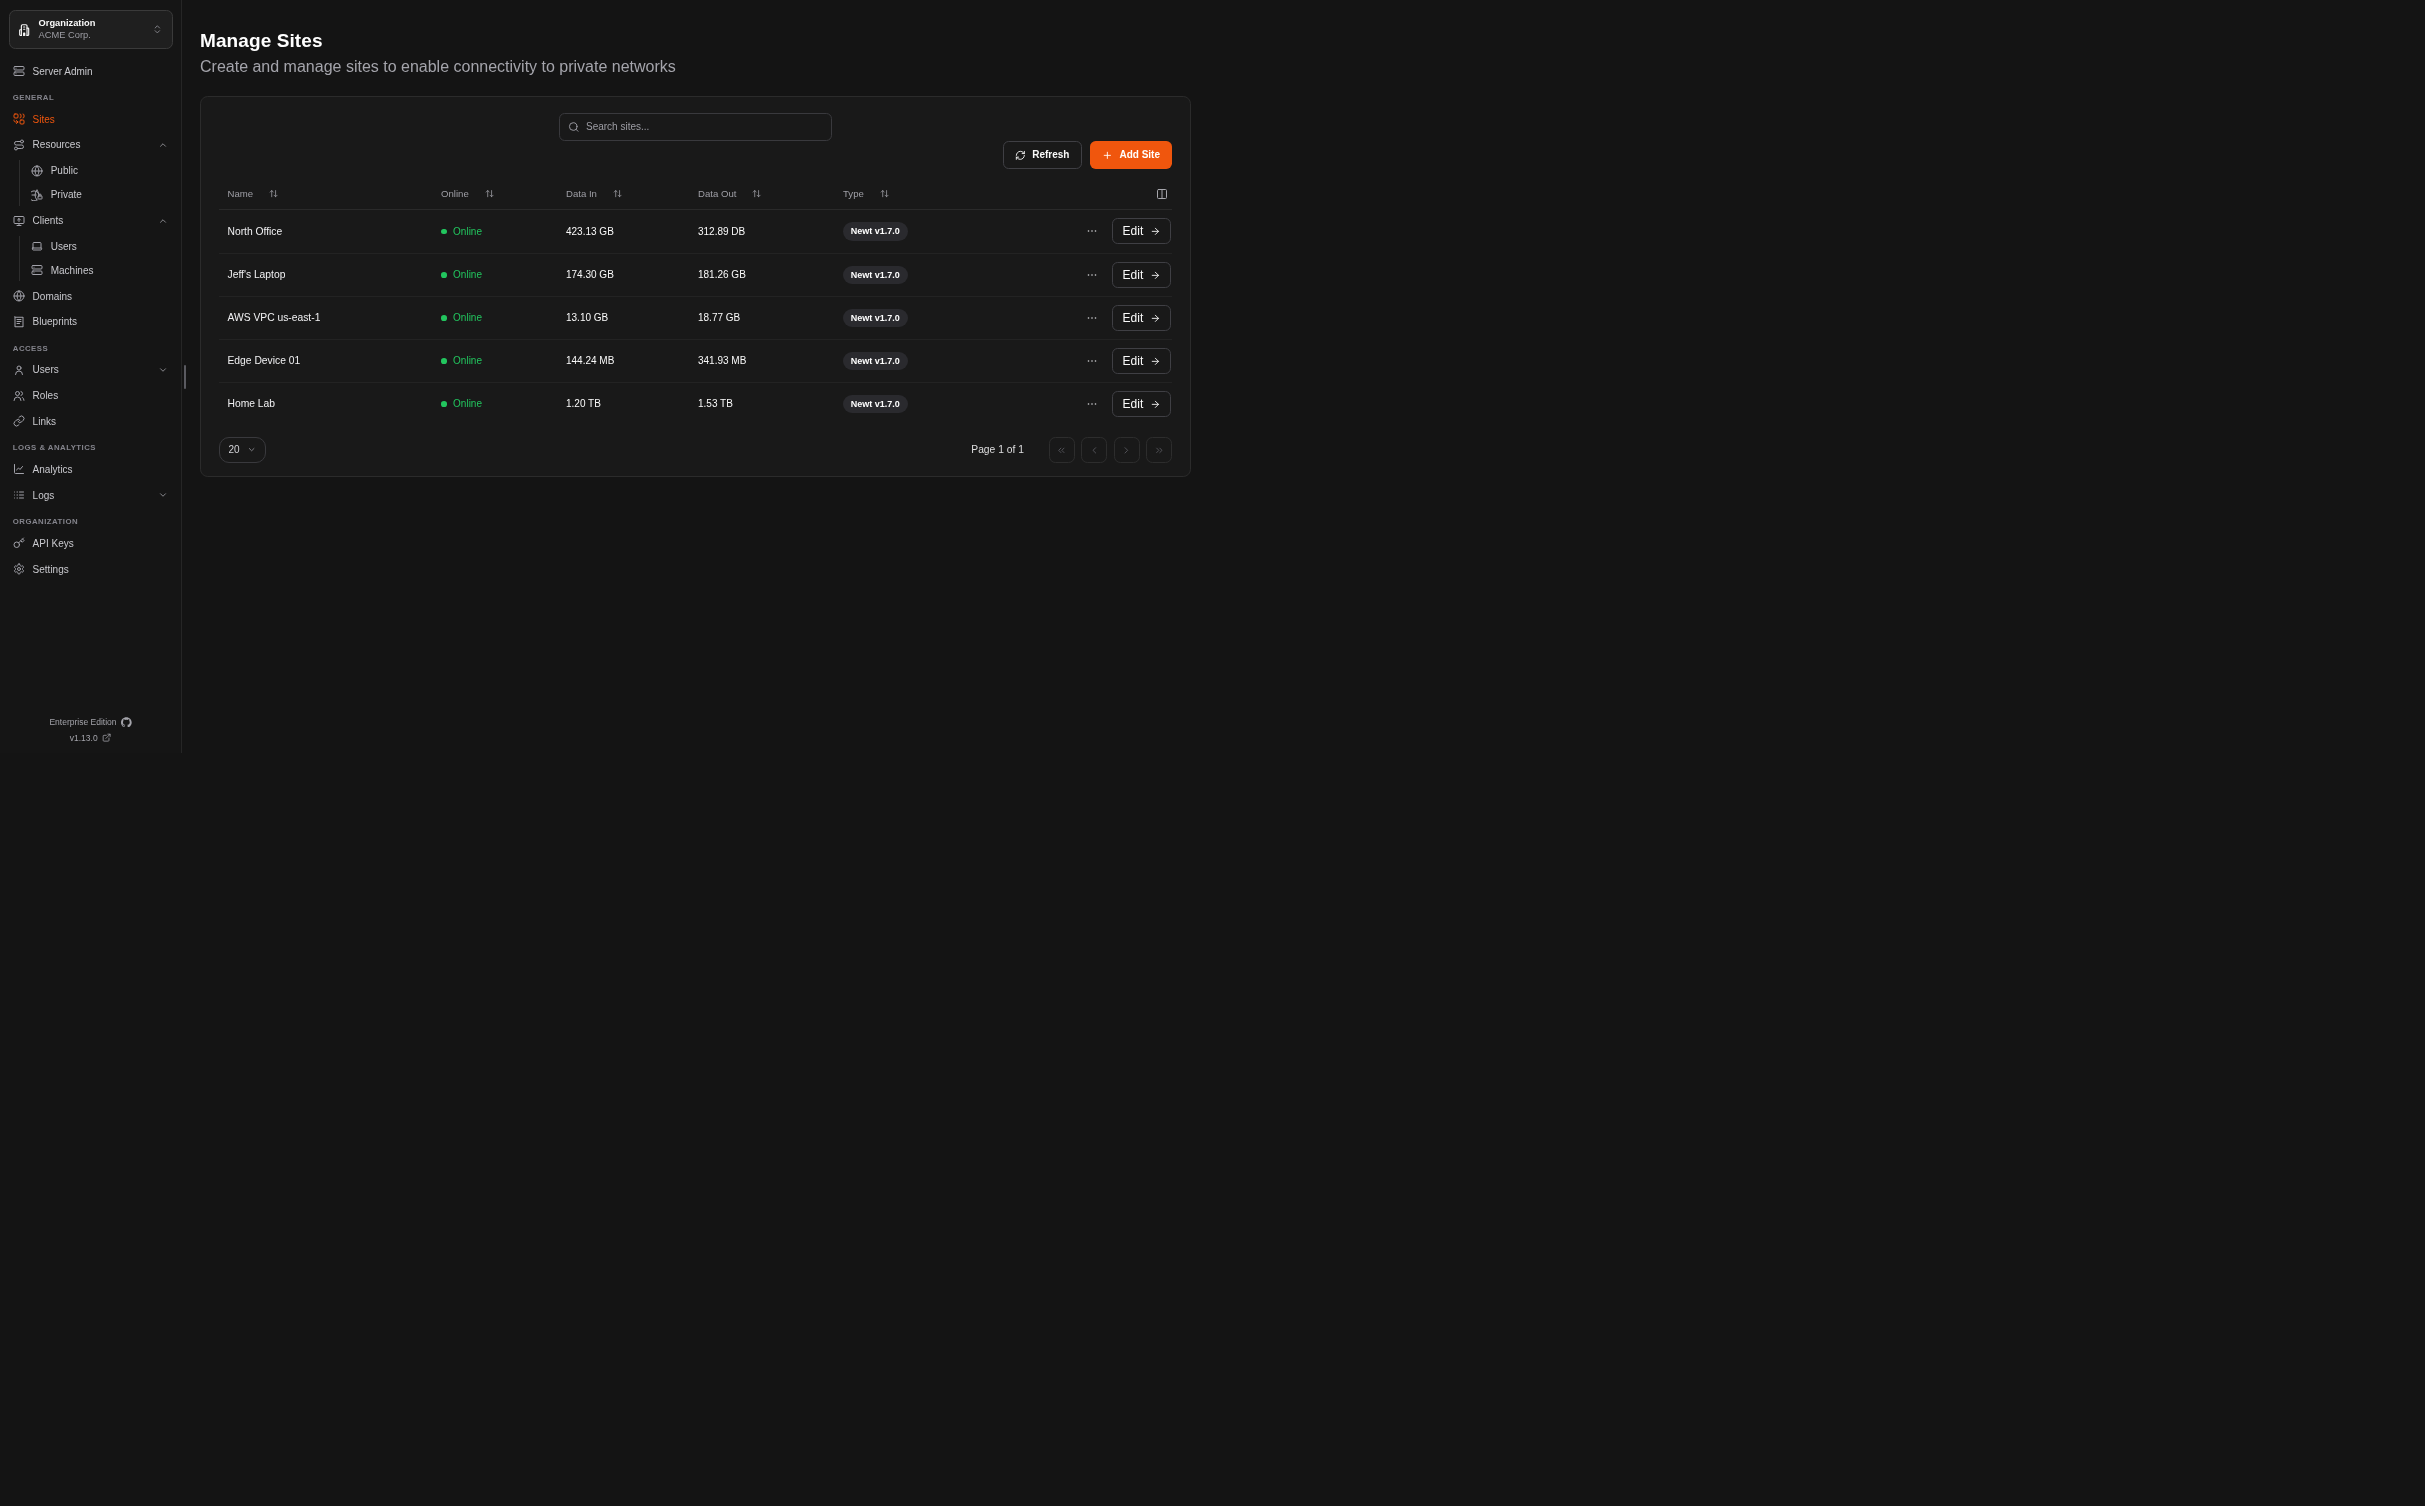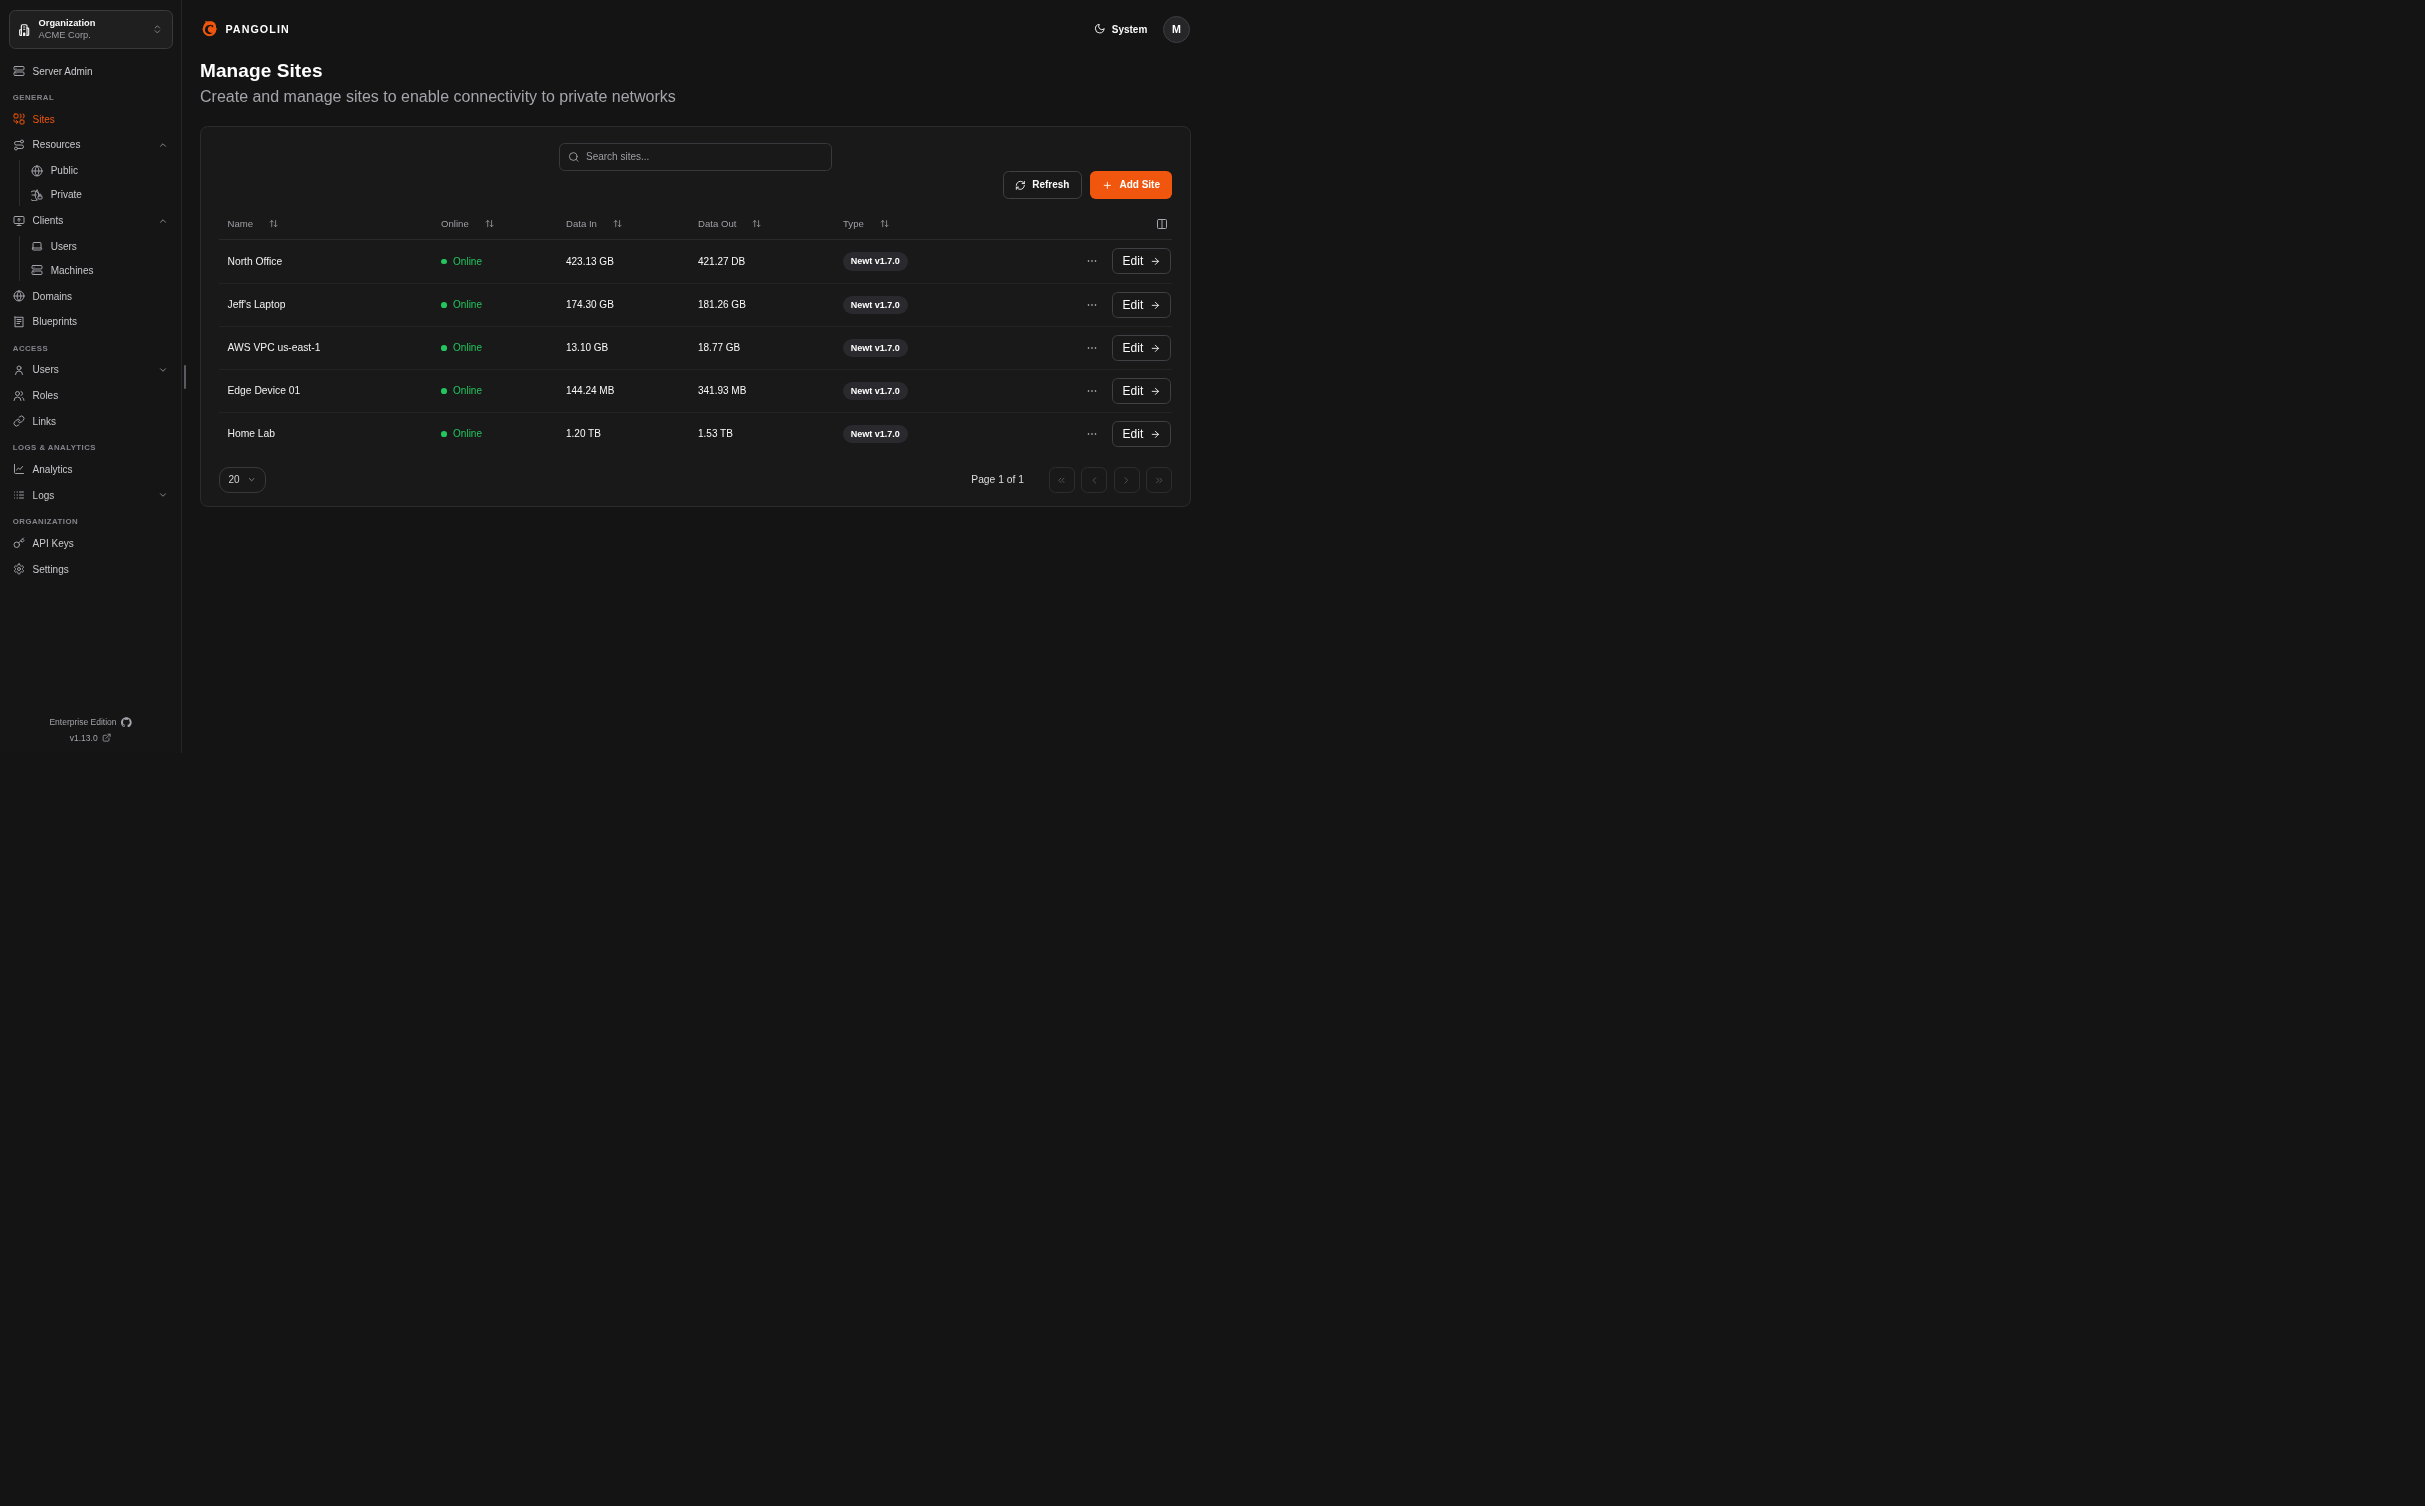--- a/index.html
+++ b/index.html
@@ -396,46 +396,20 @@
             <path d="M18 13v6a2 2 0 0 1-2 2H5a2 2 0 0 1-2-2V8a2 2 0 0 1 2-2h6"></path>
           </svg>
       </span>
     </div>
   </div>
 </aside>
 
 <div class="resize-handle"></div>
 
 <main class="main">
-  <div class="topbar">
-    <div class="brand">
-      <span>
-        <svg width="19" height="19" viewBox="0 0 24 24">
-          <path fill="#f0560d" d="M12 1.6c2.2-.5 4.3.2 5.9 1.6 1.9 1.7 2.8 4.2 2.3 6.7l1.6 1.9-2 .3c-.9 2.8-3.3 4.9-6.2 5.3l-1.2 2.9-1.5-2.9c-2.9-.4-5.3-2.5-6.1-5.3l-2.3-.5 1.9-1.6C4 7.4 5 5 7 3.4L6.7 1l2.5 1c.9-.3 1.8-.5 2.8-.4z"></path>
-          <path fill="#f0560d" d="M12 3.4a8.6 8.6 0 1 0 .1 17.2A8.6 8.6 0 0 0 12 3.4z"></path>
-          <path fill="#151515" d="M12 6.2a5.8 5.8 0 0 0-5.8 5.8 5.8 5.8 0 0 0 9.9 4.1c-4.1.9-7-1.9-6-5.6.5-1.9 2.2-3.3 4.5-3.3 1.3 0 2.4.5 3.2 1.3A5.8 5.8 0 0 0 12 6.2z"></path>
-          <circle fill="#151515" cx="15.6" cy="8.2" r="1.1"></circle>
-        </svg>
-      </span>
-      <span class="brand-name">PANGOLIN</span>
-    </div>
-    <div class="top-right">
-      <div class="theme-toggle">
-        <span>
-          <svg width="11.4" height="11.4" viewBox="0 0 24 24" class="ic">
-              <path d="M21 12.79A9 9 0 1 1 11.21 3 7 7 0 0 0 21 12.79z"></path>
-            </svg>
-        </span>
-        <span>System</span>
-      </div>
-      <div class="avatar">
-        <span>M</span>
-      </div>
-    </div>
-  </div>
 
   <div class="page-head">
     <h1 class="page-title">Manage Sites</h1>
     <div class="page-sub">Create and manage sites to enable connectivity to private networks</div>
   </div>
 
   <section class="card">
     <div class="toolbar">
       <div class="search-wrap">
         <span class="sicon">
@@ -538,21 +512,21 @@
 
     <div id="rows">
 
       <div class="trow">
         <div class="cell-name">North Office</div>
         <div class="cell-online">
             <span class="dot"></span>
             <span>Online</span>
           </div>
         <div class="cell-num">423.13 GB</div>
-        <div class="cell-num">421.27 DB</div>
+        <div class="cell-num">312.89 DB</div>
         <div><span class="badge">Newt v1.7.0</span></div>
         <div class="cell-actions">
           <button class="menu-btn">
               <svg width="12" height="12" viewBox="0 0 24 24">
                 <circle fill="currentColor" cx="5" cy="12" r="1.6"></circle>
                 <circle fill="currentColor" cx="12" cy="12" r="1.6"></circle>
                 <circle fill="currentColor" cx="19" cy="12" r="1.6"></circle>
               </svg>
             </button>
           <button class="edit-btn">

